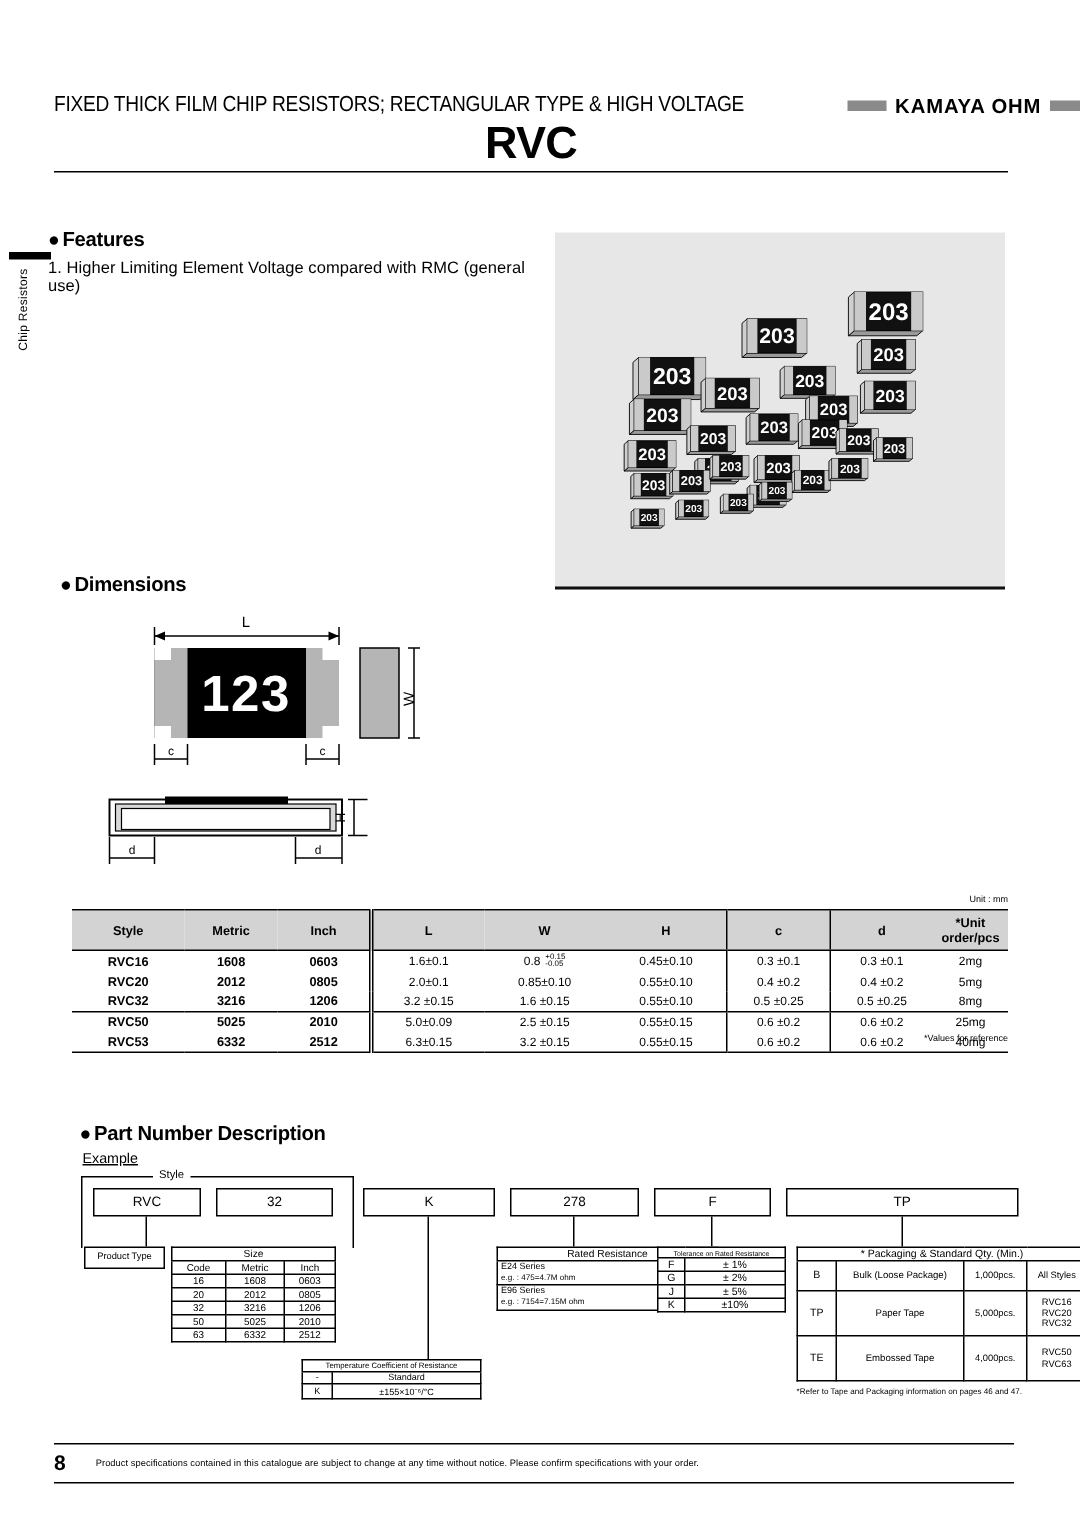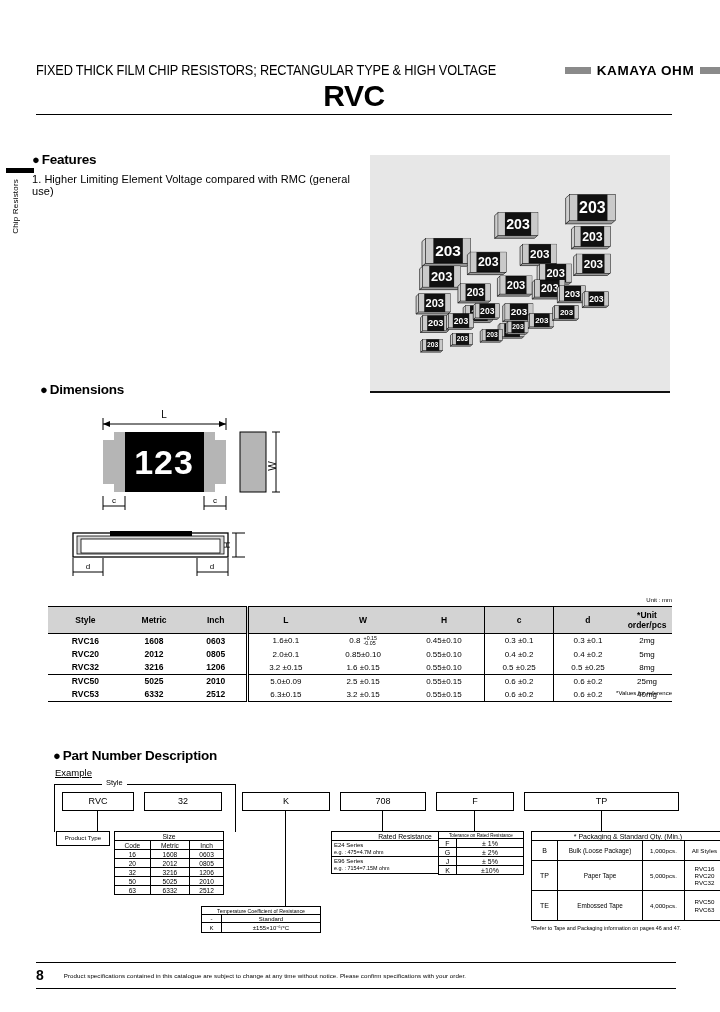--- a/index.html
+++ b/index.html
@@ -471,21 +471,21 @@
   <div class="pn-example">Example</div>
 
   <div class="pn-area">
 
     <div class="bx" style="left:8px; top:4px; width:182px; height:34px; border-bottom:none;"></div>
     <div style="position:absolute; left:56px; top:-2px; background:#fff; padding:0 4px; font-size:7.5px;">Style</div>
 
     <div class="bx" style="left:16px; top:12px; width:72px; height:19px; font-size:9px;">RVC</div>
     <div class="bx" style="left:98px; top:12px; width:78px; height:19px; font-size:9px;">32</div>
     <div class="bx" style="left:196px; top:12px; width:88px; height:19px; font-size:9px;">K</div>
-    <div class="bx" style="left:294px; top:12px; width:86px; height:19px; font-size:9px;">708</div>
+    <div class="bx" style="left:294px; top:12px; width:86px; height:19px; font-size:9px;">278</div>
     <div class="bx" style="left:390px; top:12px; width:78px; height:19px; font-size:9px;">F</div>
     <div class="bx" style="left:478px; top:12px; width:155px; height:19px; font-size:9px;">TP</div>
 
     <div class="ln" style="left:51px; top:31px; width:1.1px; height:21px;"></div>
     <div class="ln" style="left:8px;  top:38px; width:1.1px; height:14px;"></div>
     <div class="ln" style="left:189px; top:38px; width:1.1px; height:14px;"></div>
     <div class="ln" style="left:239px; top:31px; width:1.1px; height:103px;"></div>
     <div class="ln" style="left:336px; top:31px; width:1.1px; height:21px;"></div>
     <div class="ln" style="left:428px; top:31px; width:1.1px; height:21px;"></div>
     <div class="ln" style="left:555px; top:31px; width:1.1px; height:21px;"></div>

